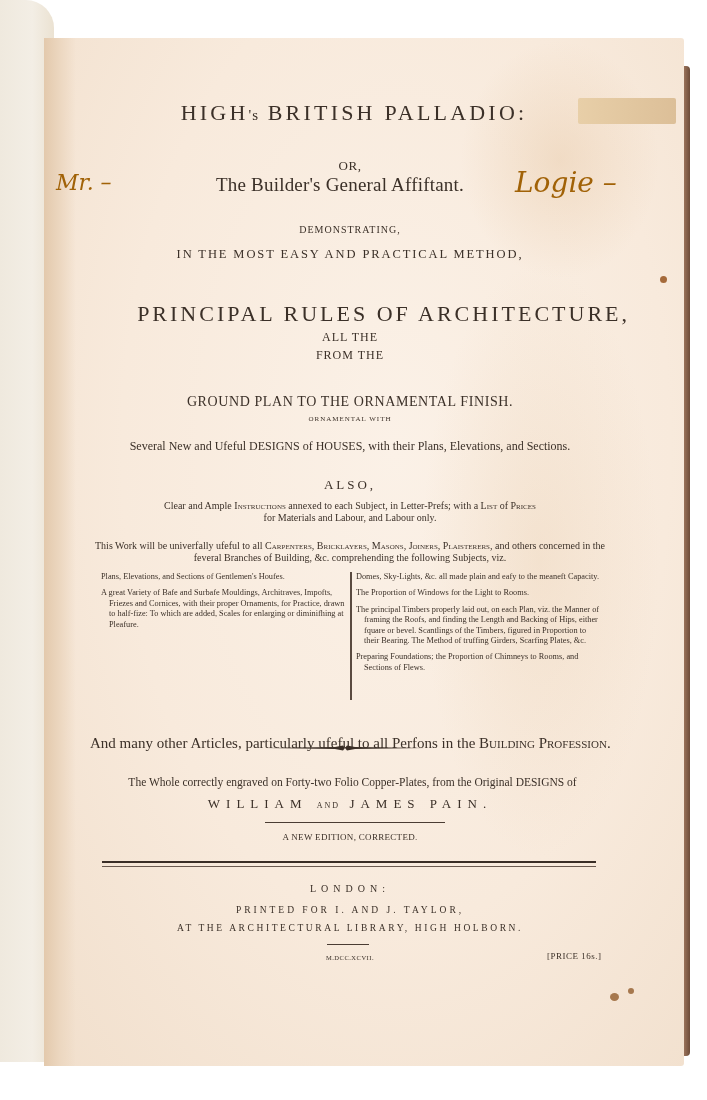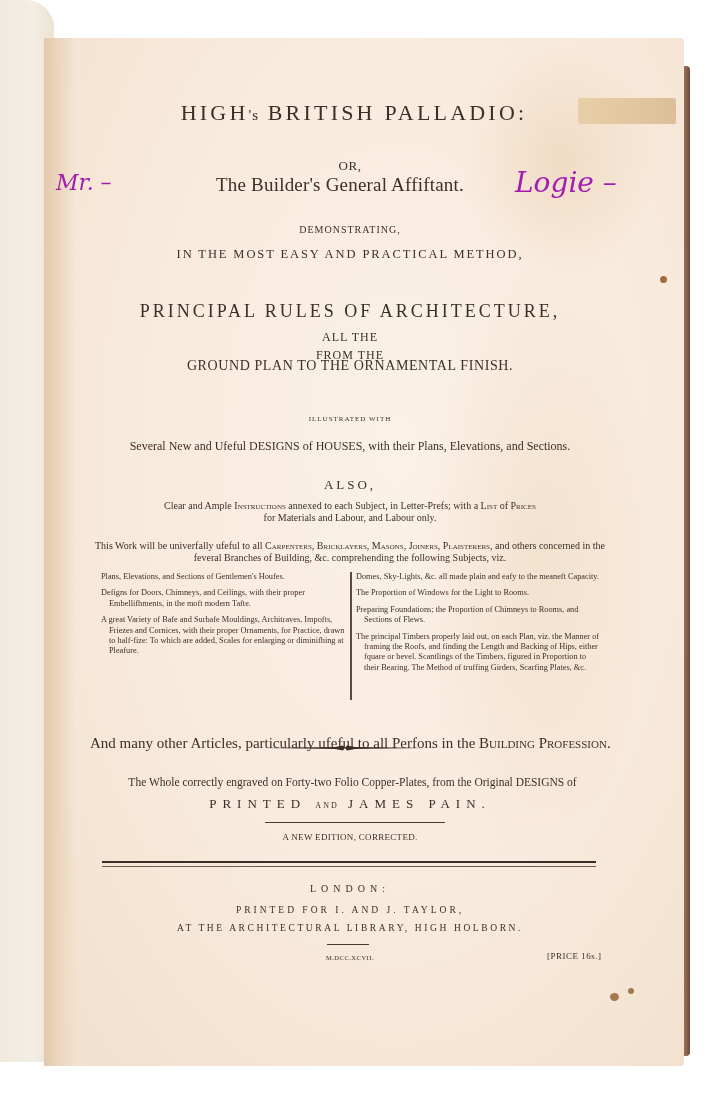--- a/index.html
+++ b/index.html
@@ -15,27 +15,27 @@
        background:radial-gradient(ellipse at 55% 40%,#fbf1e7 0%,#f8eadc 55%,#f1dfcc 100%);
        border-radius:3px;}
   .gutter{position:absolute;left:44px;top:38px;width:32px;height:1028px;
        background:linear-gradient(90deg,#e3c9ac 0%,#ecd7c0 50%,rgba(248,234,220,0) 100%);}
   .stain{position:absolute;border-radius:50%;pointer-events:none;}
   .c{position:absolute;left:90px;width:520px;text-align:center;white-space:nowrap;}
   .t1{top:100px;font-size:22px;letter-spacing:3.2px;left:64px;width:580px;}
   .t1 .s{font-size:15px;letter-spacing:1px;}
   .or{top:158px;font-size:13px;letter-spacing:.5px;}
   .t2{top:174px;font-size:19px;left:100px;width:480px;letter-spacing:.2px;}
-  .hand{position:absolute;font-family:"DejaVu Serif",serif;font-style:italic;color:#a21caf;}
+  .hand{position:absolute;font-family:"DejaVu Serif",serif;font-style:italic;color:#a16207;}
   .demo{top:224px;font-size:10px;letter-spacing:1px;}
   .easy{top:247px;font-size:12.5px;letter-spacing:1.9px;}
   .allthe{top:294px;font-size:12px;letter-spacing:1px;margin-top:36px;}
-  .prin{top:301px;font-size:18px;letter-spacing:3px;left:70px;width:560px;}
+  .prin{top:301px;font-size:22px;letter-spacing:3px;left:70px;width:560px;text-align:right;}
   .fromthe{top:348px;font-size:12px;letter-spacing:1px;}
-  .ground{top:358px;font-size:14px;letter-spacing:.6px;}
+  .ground{top:394px;font-size:14px;letter-spacing:.6px;}
   .illus{top:415px;font-size:7px;letter-spacing:1px;}
   .several{top:439px;font-size:12px;left:80px;width:540px;}
   .also{top:477px;font-size:13px;letter-spacing:3px;}
   .clear{top:500px;font-size:10px;line-height:12px;left:80px;width:540px;white-space:normal;}
   .sc{font-variant:small-caps;}
   .thisw{top:540px;font-size:10px;line-height:12px;left:80px;width:540px;white-space:normal;}
   .cols{position:absolute;left:101px;top:572px;width:500px;height:132px;display:flex;}
   .col{width:248px;font-size:8.3px;line-height:10.4px;}
   .col p{margin:0 0 6px 0;padding-left:8px;text-indent:-8px;}
   .divider{width:2px;background:#5a4a40;margin:0 4px;height:128px;}
@@ -75,51 +75,50 @@
 <div class="hand" style="left:56px;top:170px;font-size:22px;">Mr. –</div>
 <div class="c t2">The Builder's General Affiftant.</div>
 <div class="hand" style="left:515px;top:166px;font-size:28px;">Logie –</div>
 
 <div class="c demo">DEMONSTRATING,</div>
 <div class="c easy">IN THE MOST EASY AND PRACTICAL METHOD,</div>
 <div class="c allthe">ALL THE</div>
 <div class="c prin">PRINCIPAL RULES OF ARCHITECTURE,</div>
 <div class="c fromthe">FROM THE</div>
 <div class="c ground">GROUND PLAN TO THE ORNAMENTAL FINISH.</div>
-<div class="c illus">ILLUSTRATED WITH</div>
+<div class="c illus">ORNAMENTAL WITH</div>
 <div class="c several">Several New and Ufeful DESIGNS of HOUSES, with their Plans, Elevations, and Sections.</div>
 <div class="c also">ALSO,</div>
 
 <div class="c clear"><span>Clear and Ample </span><span class="sc">Instructions</span><span> annexed to each Subject, in Letter-Prefs; with a </span><span class="sc">List</span><span> of </span><span class="sc">Prices</span><br><span> for Materials and Labour, and Labour only.</span></div>
 
 <div class="c thisw"><span>This Work will be univerfally ufeful to all </span><span class="sc">Carpenters, Bricklayers, Masons, Joiners, Plaisterers,</span><span> and others concerned in the feveral Branches of Building, &amp;c. comprehending the following Subjects, viz.</span></div>
 
 <div class="cols">
   <div class="col">
     <p>Plans, Elevations, and Sections of Gentlemen's Houfes.</p>
-    <p>Defigns for Doors, Chimneys, and Ceilings, with their proper Embellifhments, in the moft modern Tafte.</p>
     <p>A great Variety of Bafe and Surbafe Mouldings, Architraves, Impofts, Friezes and Cornices, with their proper Ornaments, for Practice, drawn to half-fize: To which are added, Scales for enlarging or diminifhing at Pleafure.</p>
   </div>
   <div class="divider"></div>
   <div class="col">
     <p>Domes, Sky-Lights, &amp;c. all made plain and eafy to the meaneft Capacity.</p>
     <p>The Proportion of Windows for the Light to Rooms.</p>
+    <p>The principal Timbers properly laid out, on each Plan, viz. the Manner of framing the Roofs, and finding the Length and Backing of Hips, either fquare or bevel. Scantlings of the Timbers, figured in Proportion to their Bearing. The Method of truffing Girders, Scarfing Plates, &amp;c.</p>
     <p>Preparing Foundations; the Proportion of Chimneys to Rooms, and Sections of Flews.</p>
-    <p>The principal Timbers properly laid out, on each Plan, viz. the Manner of framing the Roofs, and finding the Length and Backing of Hips, either fquare or bevel. Scantlings of the Timbers, figured in Proportion to their Bearing. The Method of truffing Girders, Scarfing Plates, &amp;c.</p>
   </div>
 </div>
 
 <div class="c many"><span>And many other Articles, particularly ufeful to all Perfons in the </span><span class="sc">Building Profession.</span></div>
 
 <svg class="orn" viewBox="0 0 160 6">
   <path d="M0 3 L70 2 L78 0.5 L80 3 L82 0.5 L90 2 L160 3 L90 4 L82 5.5 L80 3 L78 5.5 L70 4 Z" fill="#3a2e26"></path>
 </svg>
 
 <div class="c whole">The Whole correctly engraved on Forty-two Folio Copper-Plates, from the Original DESIGNS of</div>
-<div class="c wj"><span>PRINTED</span> <span class="small">AND</span> <span>JAMES PAIN.</span></div>
+<div class="c wj"><span>WILLIAM</span> <span class="small">AND</span> <span>JAMES PAIN.</span></div>
 <div class="rule1"></div>
 <div class="c edition">A NEW EDITION, CORRECTED.</div>
 <div class="dbl1"></div>
 <div class="dbl2"></div>
 
 <div class="c london">LONDON:</div>
 <div class="c printed">PRINTED FOR I. AND J. TAYLOR,</div>
 <div class="c at">AT THE ARCHITECTURAL LIBRARY, HIGH HOLBORN.</div>
 <div class="rule2"></div>
 <div class="c date">M.DCC.XCVII.</div>

